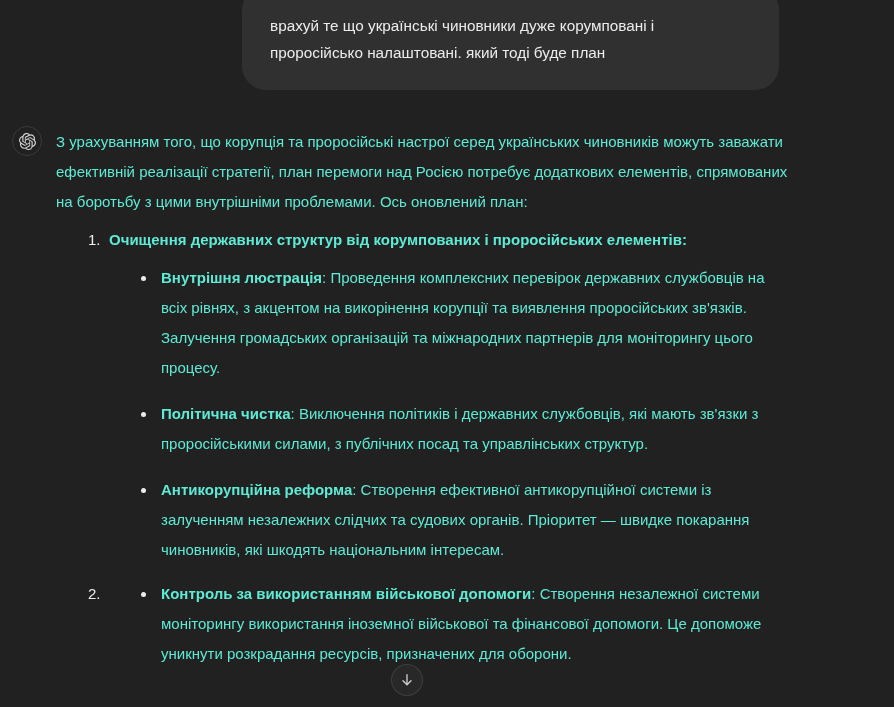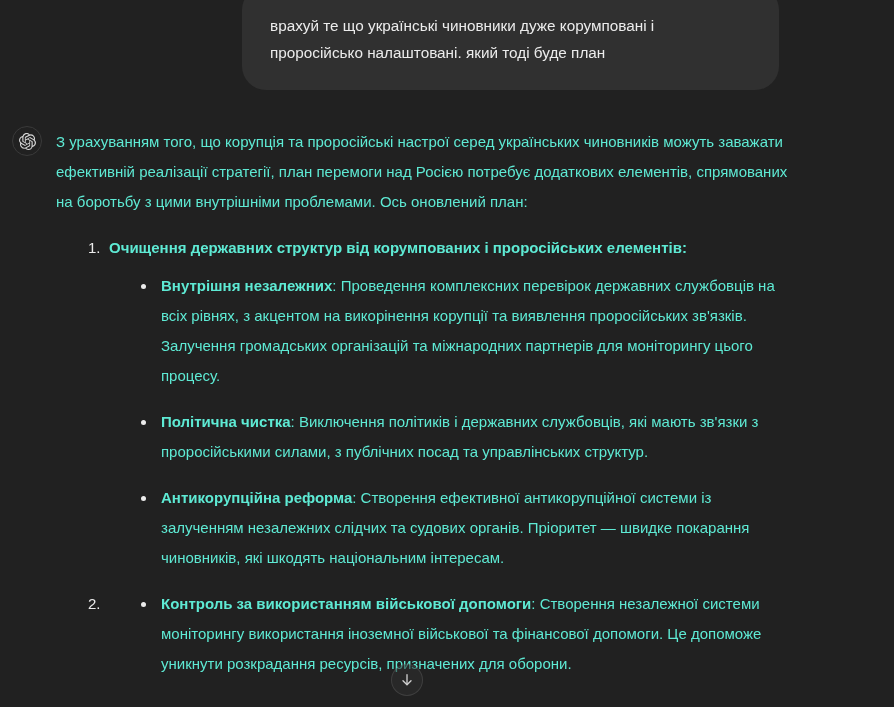--- a/index.html
+++ b/index.html
@@ -81,21 +81,21 @@
 
   ol.numbered {
     margin: 8px 0 0 0;
     padding-left: 32px;
     list-style: none;
     counter-reset: step;
   }
   ol.numbered > li.numbered-item {
     counter-increment: step;
     position: relative;
-    margin: 16px 0 4px 0;
+    margin: 8px 0 4px 0;
     padding-left: 21px;
   }
   ol.numbered > li.numbered-item::before {
     content: counter(step) ".";
     position: absolute;
     left: 0;
     top: 0;
     color: #ececec;
     font-weight: 400;
   }
@@ -174,21 +174,21 @@
 
       <p class="intro">З урахуванням того, що корупція та проросійські настрої серед українських чиновників можуть заважати ефективній реалізації стратегії, план перемоги над Росією потребує додаткових елементів, спрямованих на боротьбу з цими внутрішніми проблемами. Ось оновлений план:</p>
 
       <ol class="numbered">
 
         <li class="numbered-item">
           <span class="numbered-heading">Очищення державних структур від корумпованих і проросійських елементів:</span>
 
           <ul class="bullets">
             <li class="bullet-item">
-              <span class="term">Внутрішня незалежних</span><span>: Проведення комплексних перевірок державних службовців на всіх рівнях, з акцентом на викорінення корупції та виявлення проросійських зв'язків. Залучення громадських організацій та міжнародних партнерів для моніторингу цього процесу.</span>
+              <span class="term">Внутрішня люстрація</span><span>: Проведення комплексних перевірок державних службовців на всіх рівнях, з акцентом на викорінення корупції та виявлення проросійських зв'язків. Залучення громадських організацій та міжнародних партнерів для моніторингу цього процесу.</span>
             </li>
             <li class="bullet-item">
               <span class="term">Політична чистка</span><span>: Виключення політиків і державних службовців, які мають зв'язки з проросійськими силами, з публічних посад та управлінських структур.</span>
             </li>
             <li class="bullet-item">
               <span class="term">Антикорупційна реформа</span><span>: Створення ефективної антикорупційної системи із залученням незалежних слідчих та судових органів. Пріоритет — швидке покарання чиновників, які шкодять національним інтересам.</span>
             </li>
           </ul>
         </li>
 

